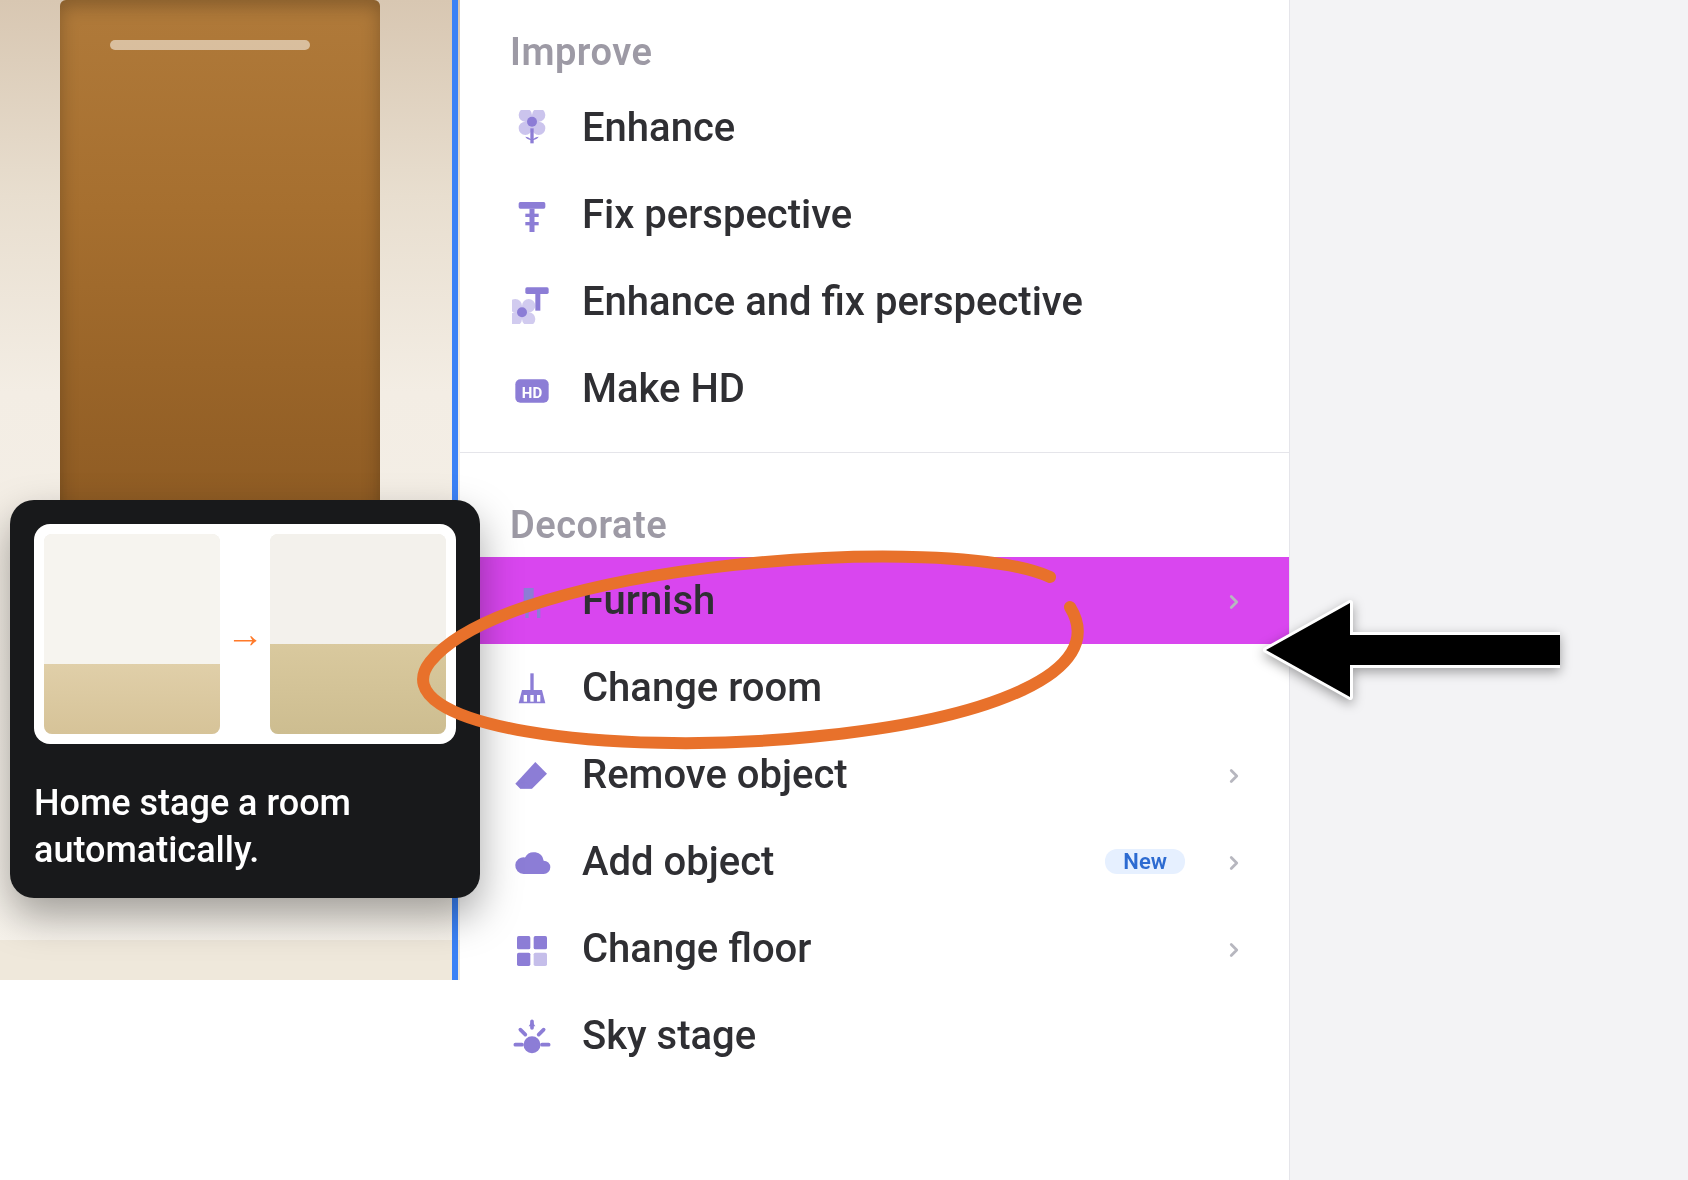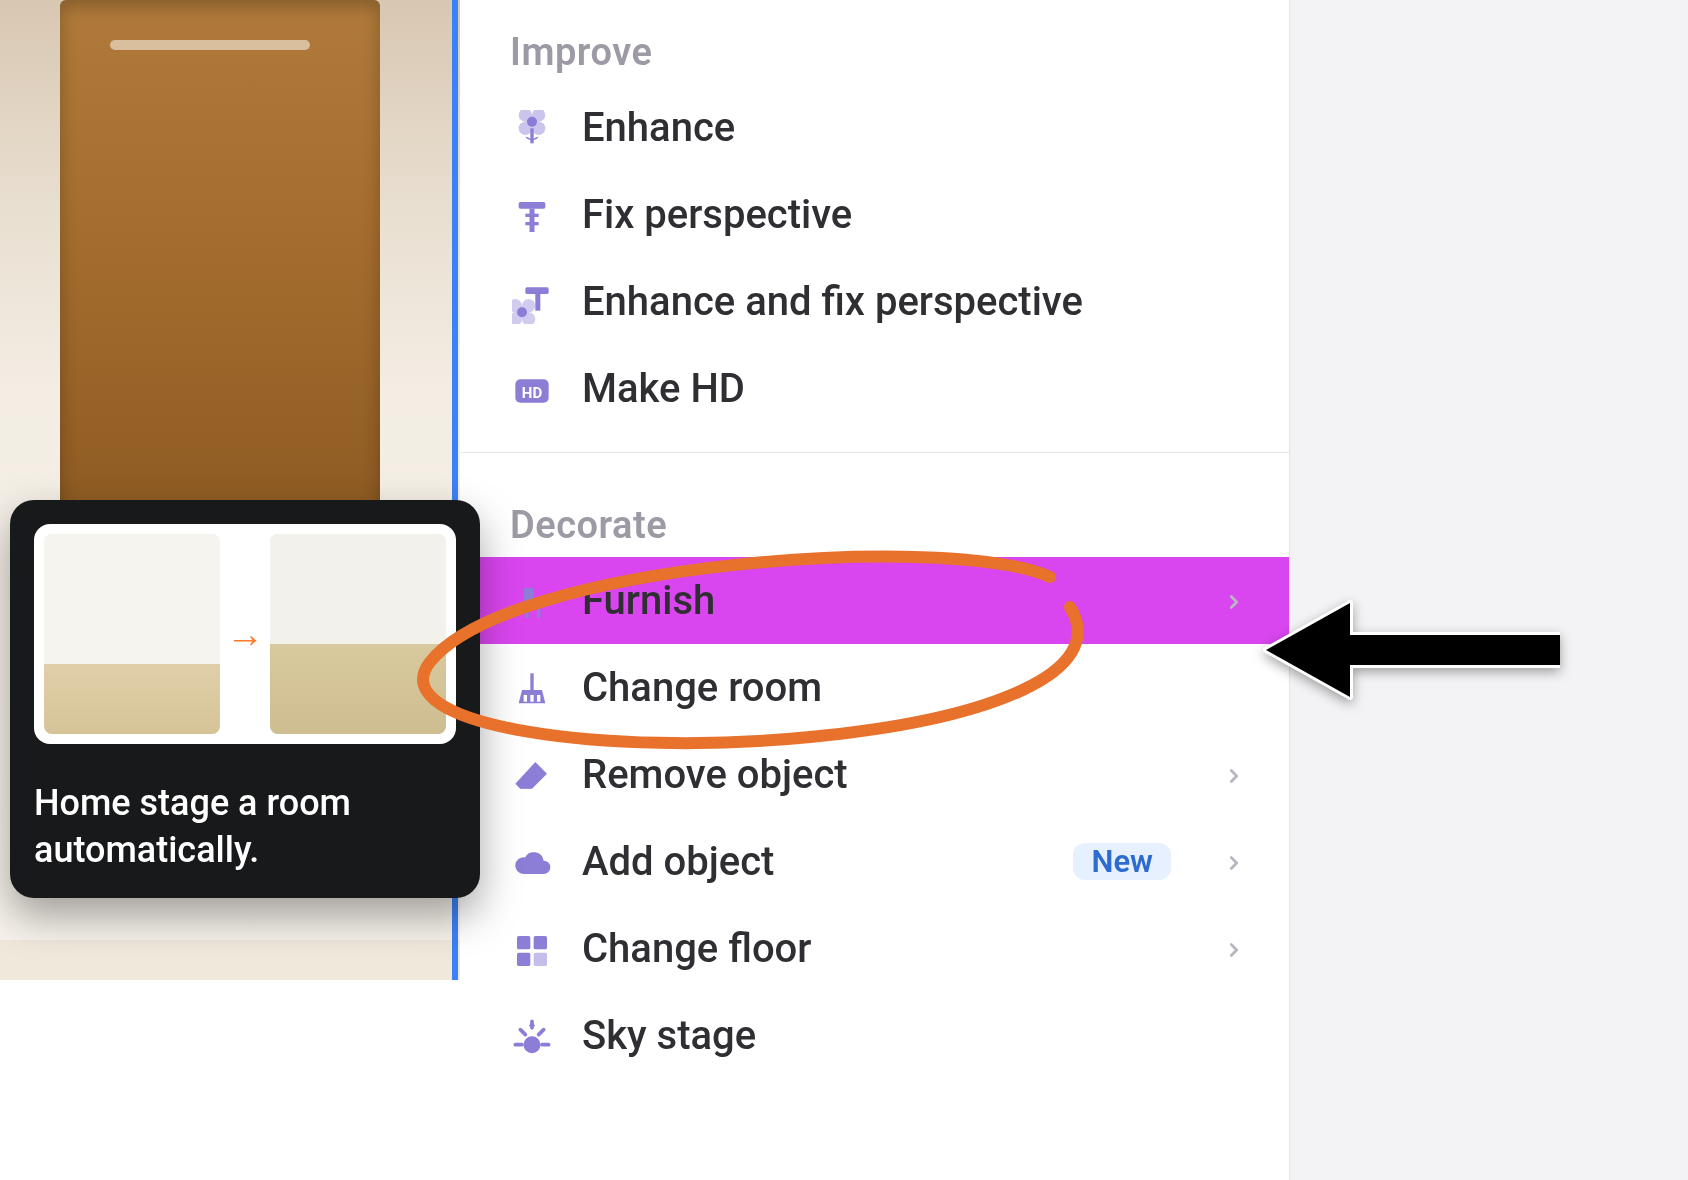--- a/index.html
+++ b/index.html
@@ -23,21 +23,21 @@
 
   
   .menu { position: absolute; left: 460px; top: 0; width: 830px; height: 1180px; background: #ffffff; border-right: 1px solid #e5e5ea; }
   .section-label { color: #9d9aa5; font-size: 38px; font-weight: 600; padding: 30px 40px 10px 50px; letter-spacing: .5px; }
   .menu-item { display:flex; align-items:center; gap:28px; padding: 20px 40px 20px 50px; cursor:pointer; position:relative; }
   .menu-item:hover, .menu-item.hover { background:#d946ef; }
   .menu-item .icon { width:44px; height:44px; display:flex; align-items:flex-end; justify-content:center; color:#8c7dd6; flex:0 0 44px; }
   .menu-item .label { font-size: 40px; color:#2f2f33; font-weight:500; flex:1 1 auto; }
   .menu-item .chev { color:#b7b7bf; font-size:34px; padding-right:4px; }
   .divider { height:1px; background:#e5e5ea; margin: 20px 0; }
-  .badge { background:#e6f0ff; color:#2d6bd1; font-size:31px; font-weight:600; padding:0 18px; border-radius:12px; margin-right:24px; }
+  .badge { background:#e6f0ff; color:#2d6bd1; font-size:22px; font-weight:600; padding:0 18px; border-radius:12px; margin-right:10px; }
 
   
   .tooltip-card { position:absolute; left:10px; top:500px; width:470px; background:#18191b; border-radius:24px; padding:24px; color:#fff; box-shadow:0 18px 40px rgba(0,0,0,.35); }
   .tooltip-imgs { display:flex; align-items:center; justify-content:space-between; background:#fff; border-radius:16px; padding:10px; }
   .thumb { width:190px; height:200px; border-radius:8px; background:#efece6; position:relative; overflow:hidden; }
   .thumb.left::after{content:"";position:absolute;inset:0;background:linear-gradient(180deg,#f6f4ef 0%,#f6f4ef 65%,#e0cfa9 65%,#d6c398 100%);}
   .thumb.left .win{position:absolute;left:8px;top:30px;width:46px;height:70px;background:#d6dde3;border:2px solid #e9edf1;}
   .thumb.right::after{content:"";position:absolute;inset:0;background:linear-gradient(180deg,#f3f1ec 0%,#f3f1ec 55%,#d9c99e 55%,#cdbd90 100%);}
   .thumb.right .bed{position:absolute;left:20px;bottom:24px;width:150px;height:80px;background:#2d3640;border-radius:6px;}
   .thumb.right .head{position:absolute;left:20px;bottom:96px;width:150px;height:32px;background:#48525d;border-radius:4px;}

